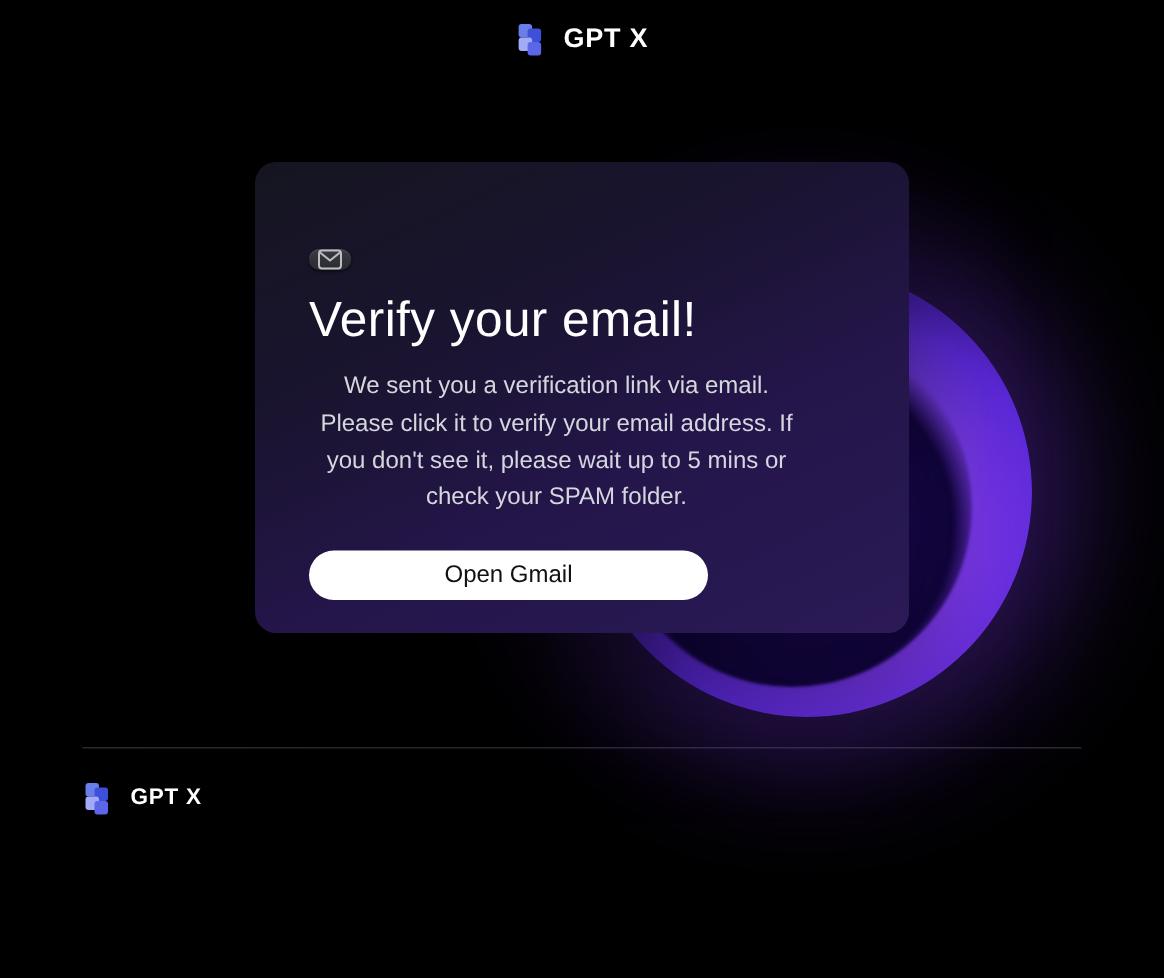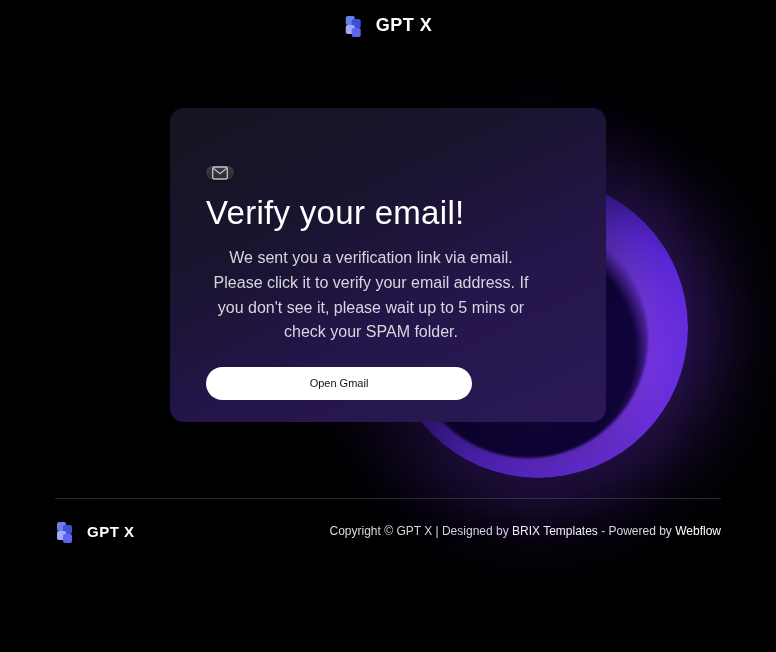--- a/index.html
+++ b/index.html
@@ -86,21 +86,21 @@
   .desc {
     color: #d6d6de; font-size: 16px; line-height: 1.55; text-align: center;
     max-width: 330px;
     margin-bottom: 22px;
   }
   .gmail-btn {
     display: block;
     width: 266px; height: 33px;
     border-radius: 20px;
     background: #fff; color: #111; border: none;
-    font-size: 11px; font-weight: 500;
+    font-size: 16px; font-weight: 500;
     cursor: pointer;
     text-align: center;
     line-height: 33px;
     text-decoration: none;
   }
 
   
   .footer-line {
     position: absolute;
     left: 55px; right: 55px; top: 498px;
@@ -147,16 +147,13 @@
 <div class="footer">
   <div class="brand-top" style="position:static; transform:none;">
     <span class="logo">
       <span class="sq a"></span>
         <span class="sq b"></span>
         <span class="sq c"></span>
         <span class="sq d"></span>
     </span>
     <span class="brand-text">GPT X</span>
   </div>
-  <div class="footer-copy">
-    <span>Copyright © GPT X | Designed by </span><span class="lnk">BRIX Templates</span><span> - Powered by </span><span class="lnk">Webflow</span>
-  </div>
 </div>
 
 </body></html>

